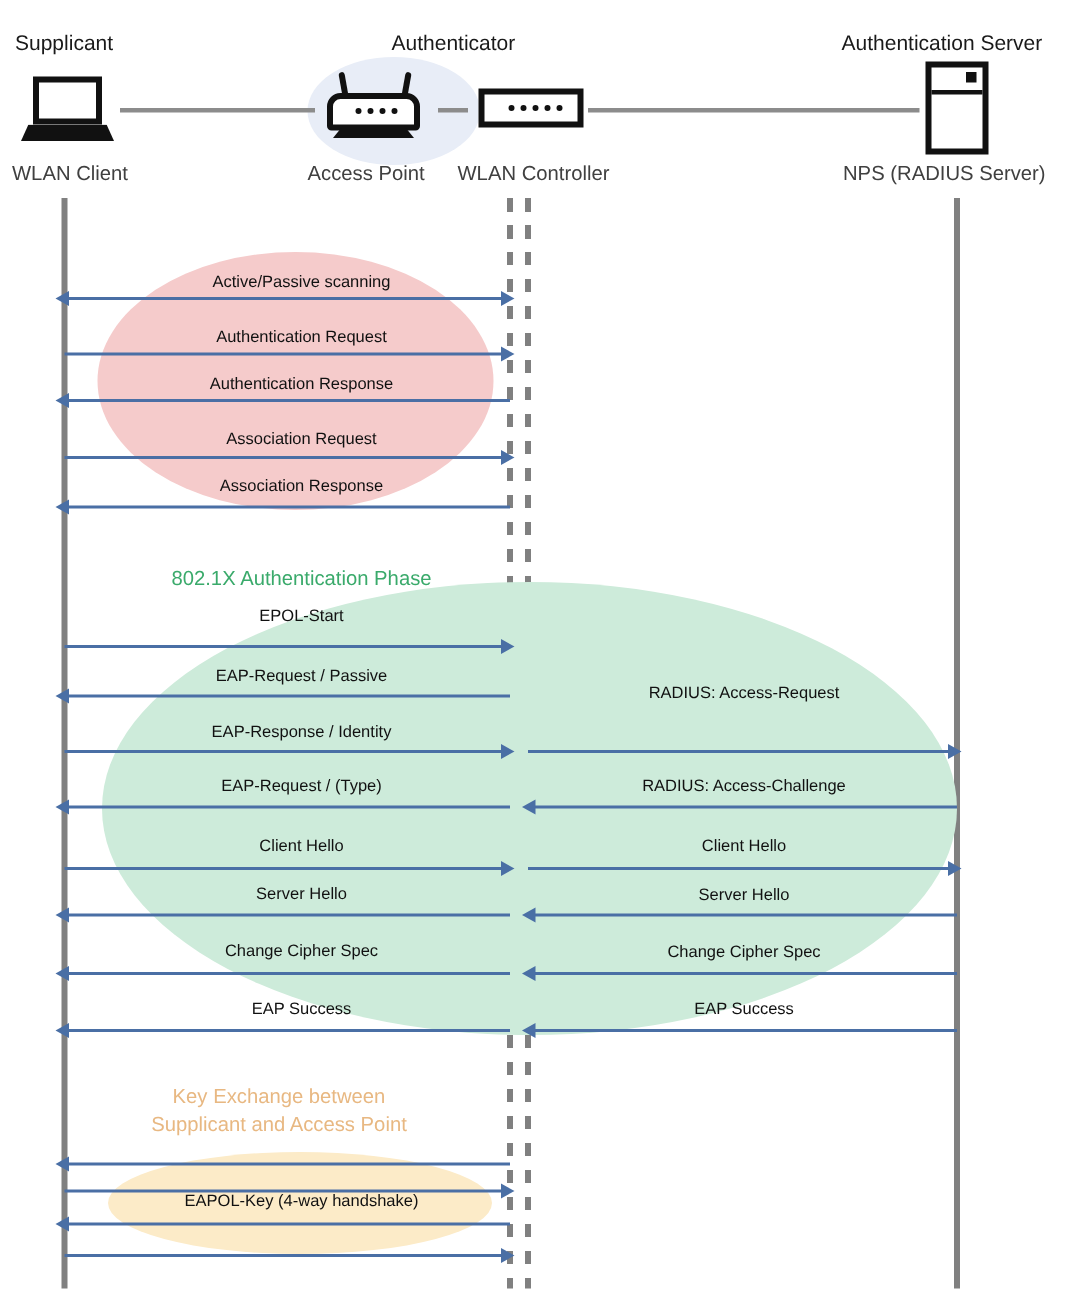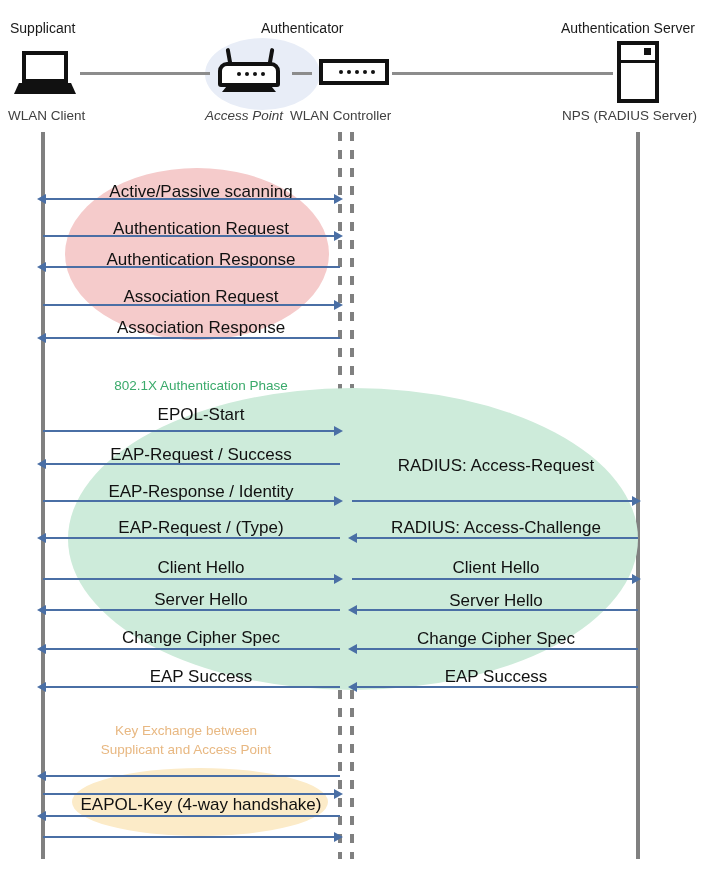--- a/index.html
+++ b/index.html
@@ -120,21 +120,21 @@
     border-bottom:5px solid transparent;
     border-right:9px solid #4a6fa5;
   }
   .ah-r{
     border-top:5px solid transparent;
     border-bottom:5px solid transparent;
     border-left:9px solid #4a6fa5;
   }
   .msg-label{
     position:absolute;
-    font-size:17px;
+    font-size:11px;
     color:#111;
     text-align:center;
     white-space:nowrap;
     transform:translateX(-50%);
   }
 </style>
 </head>
 <body>
 
 <div id="canvas">
@@ -178,22 +178,22 @@
     </div>
   </div>
 
   <div class="icon" style="left:617px;top:41px;width:42px;height:62px;">
     <div class="srv-body"></div>
     <div class="srv-divider"></div>
     <div class="srv-led"></div>
   </div>
 
   <div class="actor-sublabel" style="left:8px;top:108px;">WLAN Client</div>
-  <div class="actor-sublabel" style="left:205px;top:108px;font-style:italic;">Access Point</div>
-  <div class="actor-sublabel" style="left:290px;top:108px;">WLAN Controller</div>
+  <div class="actor-sublabel" style="left:205px;top:108px;">Access Point</div>
+  <div class="actor-sublabel" style="left:305px;top:108px;">WLAN Controller</div>
   <div class="actor-sublabel" style="left:562px;top:108px;">NPS (RADIUS Server)</div>
 
   <div class="lifeline" style="left:41px;top:132px;height:727px;"></div>
   <div class="lifeline-dashed" style="left:338px;top:132px;height:727px;"></div>
   <div class="lifeline-dashed" style="left:350px;top:132px;height:727px;"></div>
   <div class="lifeline" style="left:636px;top:132px;height:727px;"></div>
 
   <div class="phase-blob" style="left:65px;top:168px;width:264px;height:172px;background:#F5CBCB;"></div>
 
   <div class="phase-blob" style="left:68px;top:388px;width:570px;height:302px;background:#CDEBDA;"></div>
@@ -224,21 +224,21 @@
   <div class="ah ah-r" style="left:334px;top:300px;"></div>
 
   <div class="msg-label" style="left:201px;top:318px;">Association Response</div>
   <div class="msg" style="left:45px;top:337px;width:295px;"></div>
   <div class="ah ah-l" style="left:37px;top:333px;"></div>
 
   <div class="msg-label" style="left:201px;top:405px;">EPOL-Start</div>
   <div class="msg" style="left:43px;top:430px;width:295px;"></div>
   <div class="ah ah-r" style="left:334px;top:426px;"></div>
 
-  <div class="msg-label" style="left:201px;top:445px;">EAP-Request / Success</div>
+  <div class="msg-label" style="left:201px;top:445px;">EAP-Request / Passive</div>
   <div class="msg" style="left:45px;top:463px;width:295px;"></div>
   <div class="ah ah-l" style="left:37px;top:459px;"></div>
 
   <div class="msg-label" style="left:201px;top:482px;">EAP-Response / Identity</div>
   <div class="msg" style="left:43px;top:500px;width:295px;"></div>
   <div class="ah ah-r" style="left:334px;top:496px;"></div>
 
   <div class="msg-label" style="left:201px;top:518px;">EAP-Request / (Type)</div>
   <div class="msg" style="left:45px;top:537px;width:295px;"></div>
   <div class="ah ah-l" style="left:37px;top:533px;"></div>

